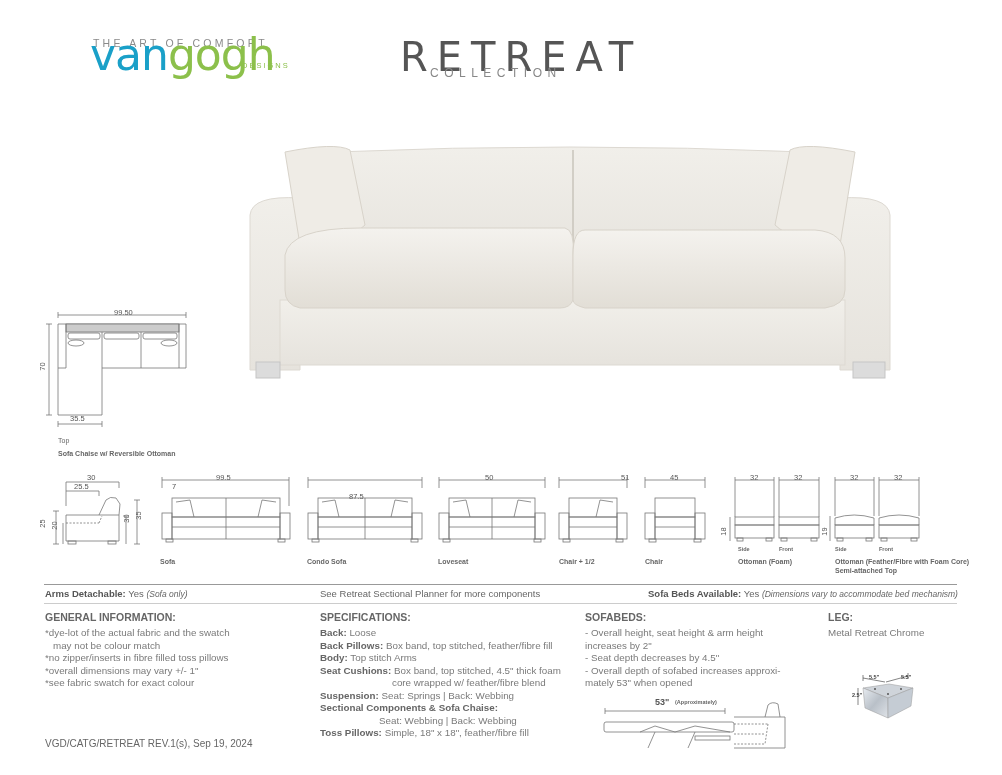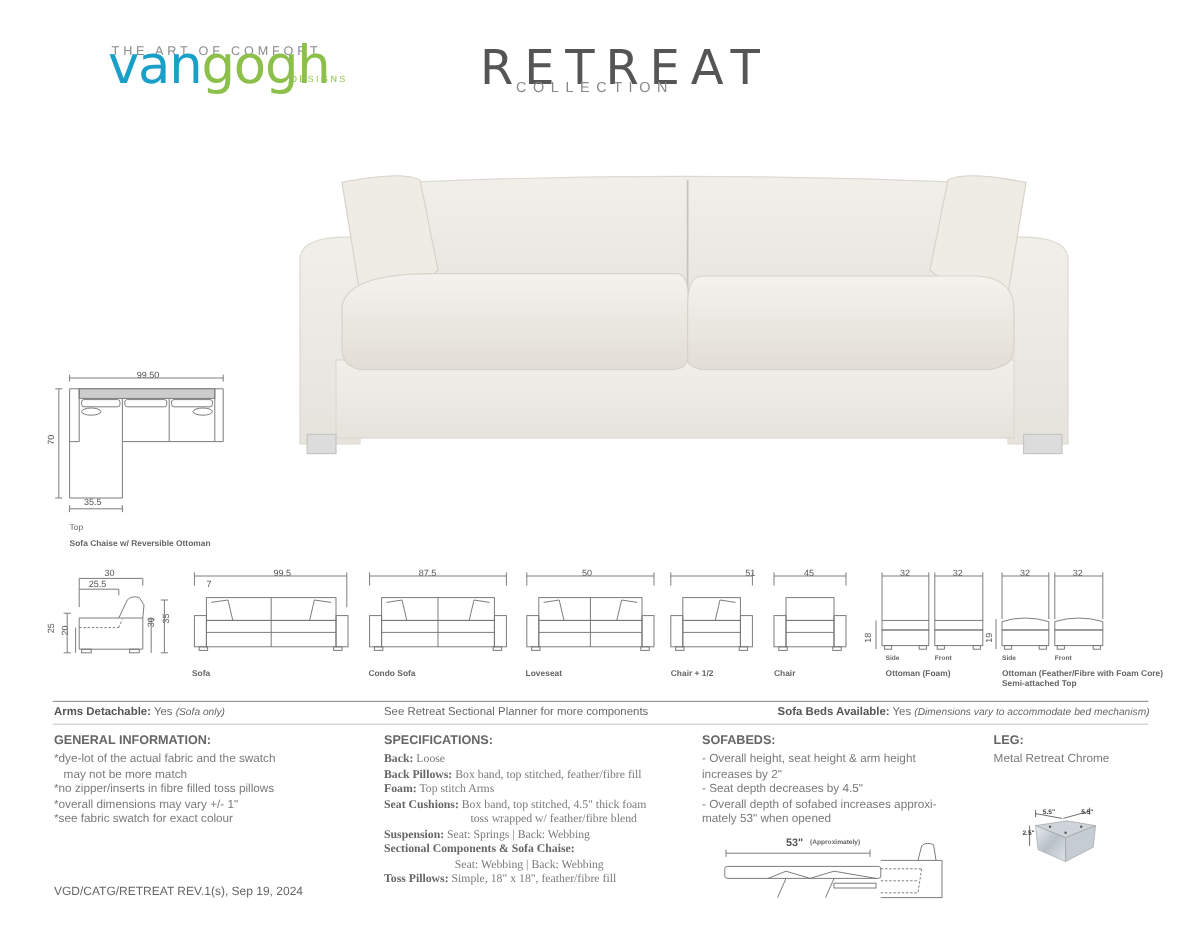--- a/index.html
+++ b/index.html
@@ -130,42 +130,42 @@
       <line x1="9" y1="66" x2="15" y2="66"></line>
     <line x1="19" y1="45" x2="19" y2="66"></line>
     <line x1="82" y1="38" x2="82" y2="66"></line>
       <line x1="79" y1="38" x2="85" y2="38"></line>
     <line x1="93" y1="22" x2="93" y2="66"></line>
       <line x1="90" y1="22" x2="96" y2="22"></line>
       <line x1="90" y1="66" x2="96" y2="66"></line>
   </g>
 </svg>
 
-<div class="abs dim" style="left:228px;top:473px;">99.5</div>
+<div class="abs dim" style="left:216px;top:473px;">99.5</div>
 <div class="abs dim" style="left:172px;top:482px;">7</div>
 <svg class="abs" style="left:158px;top:476px;" width="136" height="70" viewBox="0 0 136 70">
   <g stroke="#777" fill="none" stroke-width="0.8">
     <line x1="4" y1="4" x2="131" y2="4"></line>
       <line x1="4" y1="1" x2="4" y2="12"></line>
       <line x1="131" y1="1" x2="131" y2="30"></line>
     <rect x="4" y="37" width="10" height="26"></rect>
       <rect x="122" y="37" width="10" height="26"></rect>
     <rect x="14" y="22" width="108" height="19"></rect>
     <rect x="14" y="41" width="108" height="22"></rect>
     <line x1="68" y1="22" x2="68" y2="63"></line>
       <line x1="14" y1="51" x2="122" y2="51"></line>
     <path d="M18 26 L32 24 L36 41"></path>
       <path d="M118 26 L104 24 L100 41"></path>
     <rect x="8" y="63" width="7" height="3"></rect>
       <rect x="120" y="63" width="7" height="3"></rect>
   </g>
 </svg>
 <div class="abs lbl" style="left:160px;top:558px;">Sofa</div>
 
-<div class="abs dim" style="left:349px;top:473px;">87.5</div>
+<div class="abs dim" style="left:349px;top:492px;">87.5</div>
 <svg class="abs" style="left:305px;top:476px;" width="120" height="70" viewBox="0 0 120 70">
   <g stroke="#777" fill="none" stroke-width="0.8">
     <line x1="3" y1="4" x2="117" y2="4"></line>
       <line x1="3" y1="1" x2="3" y2="12"></line>
       <line x1="117" y1="1" x2="117" y2="12"></line>
     <rect x="3" y="37" width="10" height="26"></rect>
       <rect x="107" y="37" width="10" height="26"></rect>
     <rect x="13" y="22" width="94" height="19"></rect>
       <rect x="13" y="41" width="94" height="22"></rect>
     <line x1="60" y1="22" x2="60" y2="63"></line>
@@ -292,33 +292,33 @@
 </div>
 <div class="abs bar-text" style="left:320px;">See Retreat  Sectional Planner for more components</div>
 <div class="abs bar-text" style="left:648px;">
   <b>Sofa Beds Available:</b> <span>Yes</span> <i>(Dimensions vary to accommodate bed mechanism)</i>
 </div>
 <div class="abs rule" style="top:603px;background:#ccc;"></div>
 
 <div class="abs sec-head" style="left:45px;">GENERAL INFORMATION:</div>
 <div class="abs" style="left:45px;top:627px;">
   <div class="line">*dye-lot of the actual fabric and the swatch</div>
-  <div class="line" style="padding-left:8px;">  may not be more match</div>
+  <div class="line" style="padding-left:8px;">  may not be colour match</div>
   <div class="line">*no zipper/inserts in fibre filled toss pillows</div>
   <div class="line">*overall dimensions may vary +/- 1"</div>
   <div class="line">*see fabric swatch for exact colour</div>
 </div>
 
 <div class="abs sec-head" style="left:320px;">SPECIFICATIONS:</div>
-<div class="abs" style="left:320px;top:627px;font-family:Liberation Serif, serif;">
+<div class="abs" style="left:320px;top:627px;">
   <div class="line"><b>Back:</b> <span>Loose</span></div>
   <div class="line"><b>Back Pillows:</b> <span>Box band, top stitched, feather/fibre fill</span></div>
-  <div class="line"><b>Foam:</b> <span>Top stitch Arms</span></div>
+  <div class="line"><b>Body:</b> <span>Top stitch Arms</span></div>
   <div class="line"><b>Seat Cushions:</b> <span>Box band, top stitched,  4.5" thick foam</span></div>
-  <div class="line" style="padding-left:72px;">toss wrapped w/ feather/fibre blend</div>
+  <div class="line" style="padding-left:72px;">core wrapped w/ feather/fibre blend</div>
   <div class="line"><b>Suspension:</b> <span>Seat: Springs  |  Back: Webbing</span></div>
   <div class="line"><b>Sectional Components &amp; Sofa Chaise:</b></div>
   <div class="line" style="padding-left:59px;">Seat: Webbing  |  Back: Webbing</div>
   <div class="line"><b>Toss Pillows:</b> <span>Simple, 18" x 18", feather/fibre fill</span></div>
 </div>
 
 <div class="abs sec-head" style="left:585px;">SOFABEDS:</div>
 <div class="abs" style="left:585px;top:627px;">
   <div class="line">- Overall height, seat height &amp; arm height</div>
   <div class="line">increases by 2"</div>

